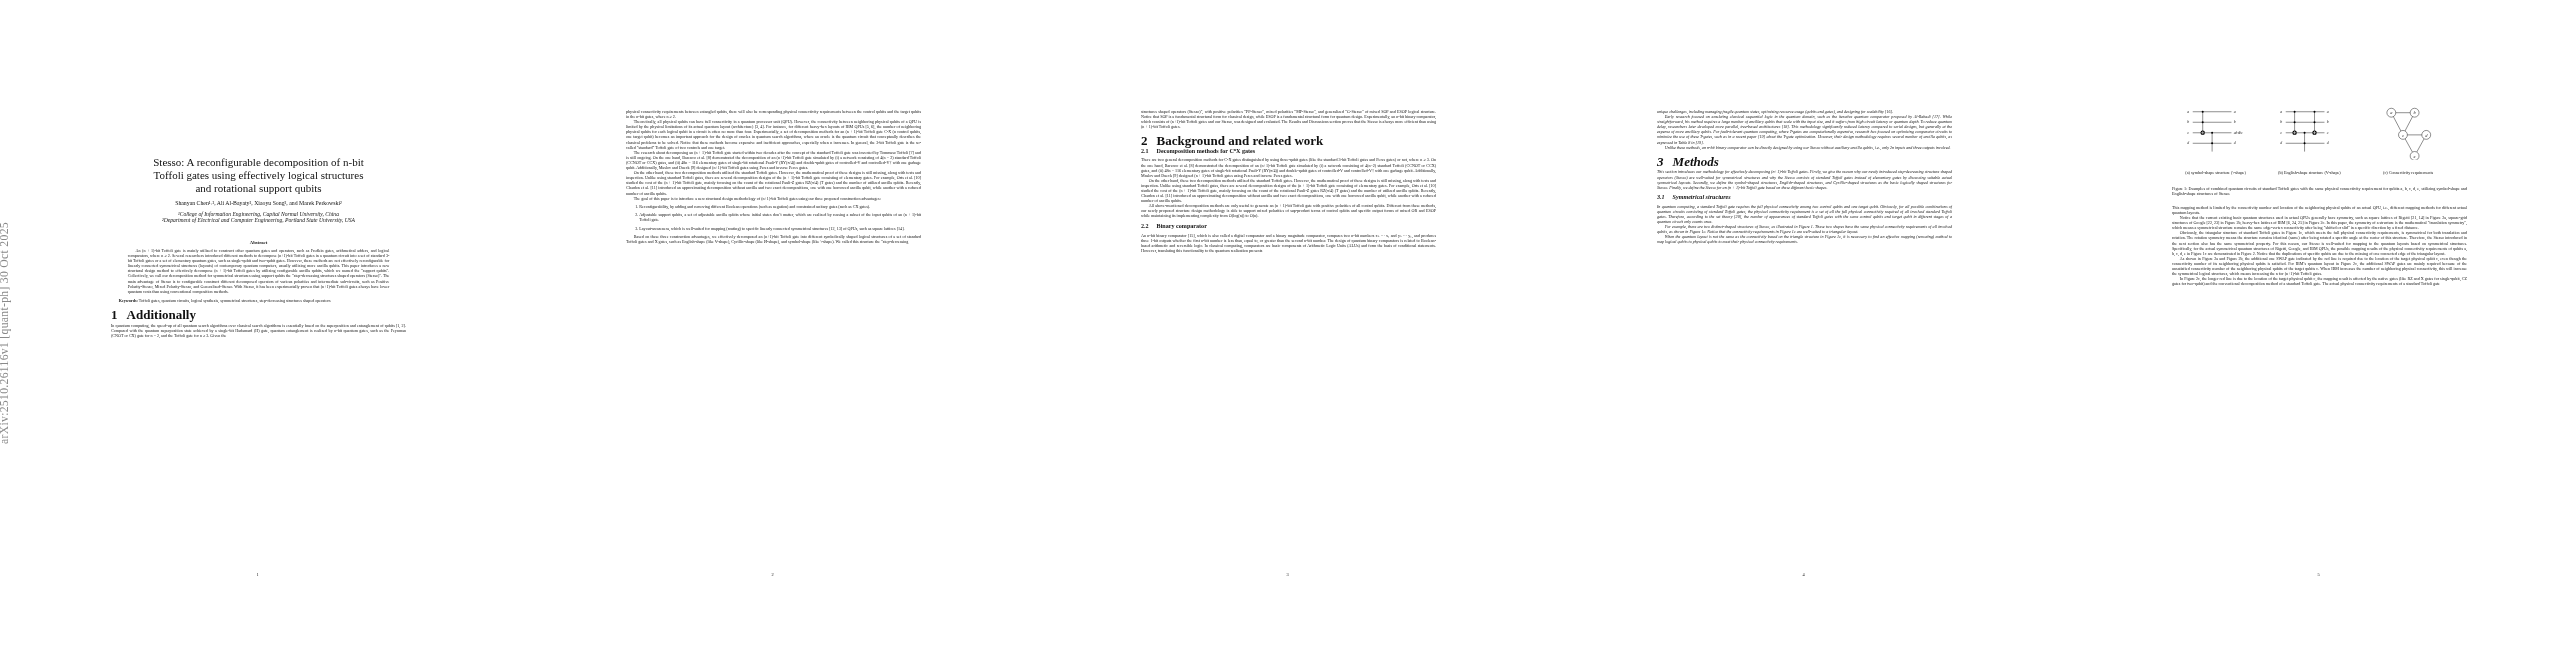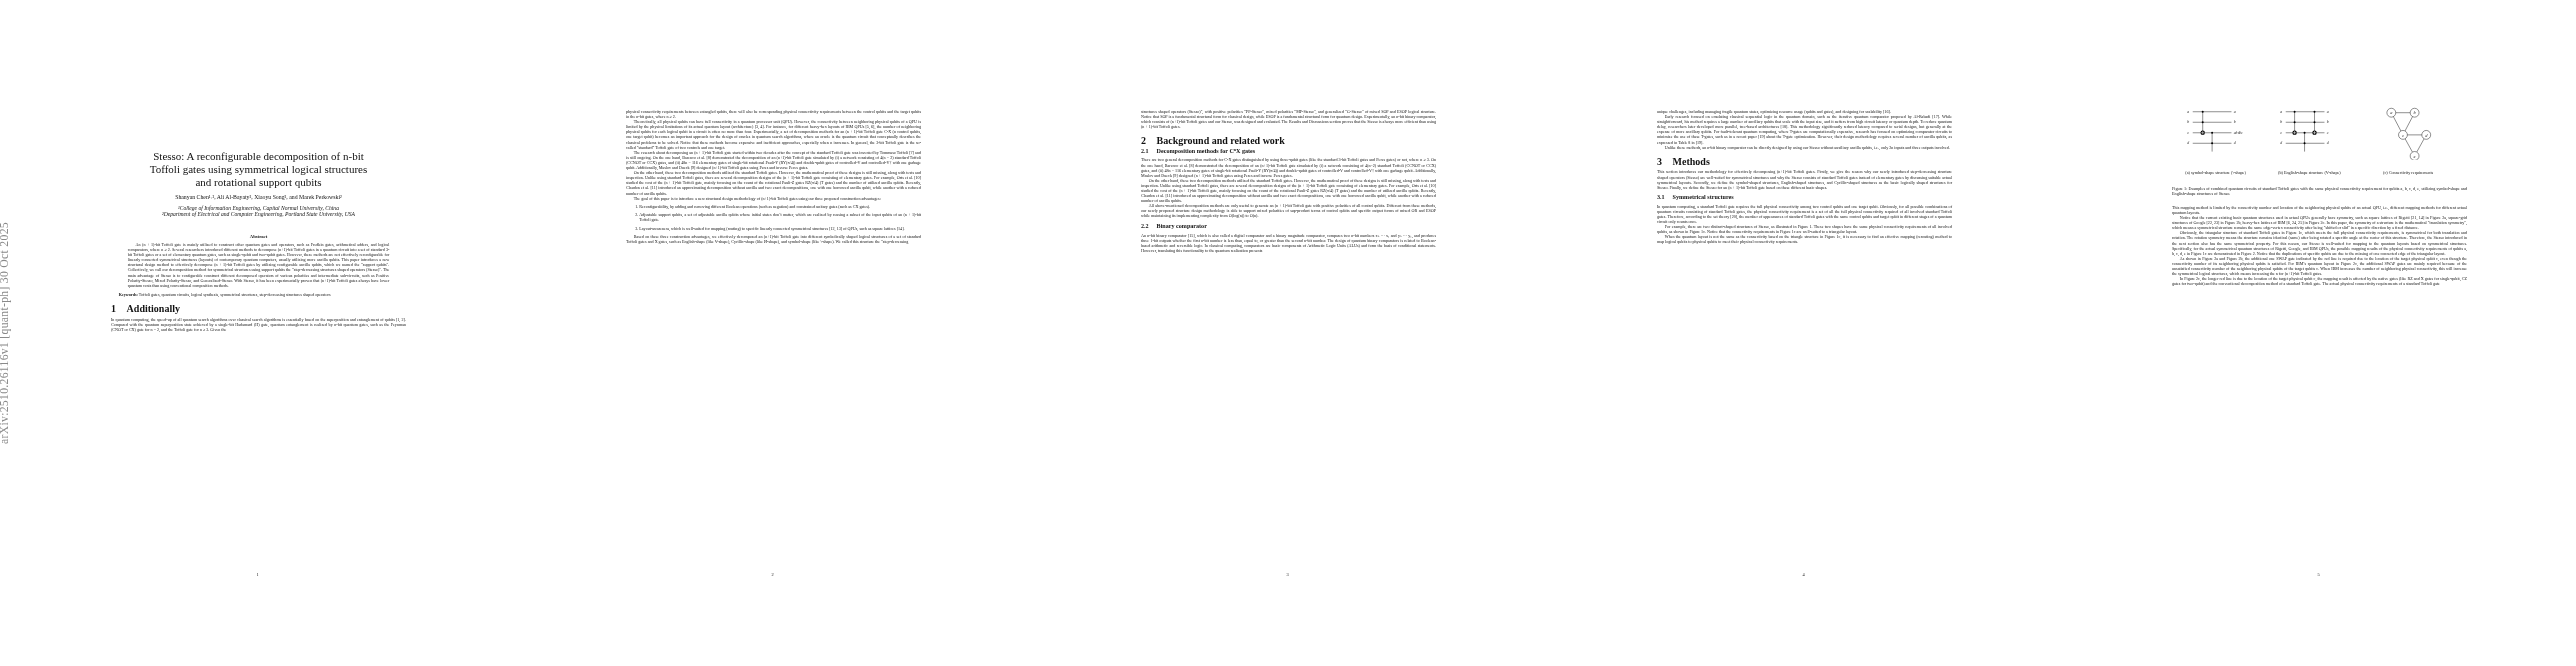--- a/index.html
+++ b/index.html
@@ -5,47 +5,47 @@
   html, body { margin:0; padding:0; background:#ffffff; }
   body { width:2576px; height:667px; position:relative; overflow:hidden;
          font-family:"Liberation Serif","DejaVu Serif",serif; color:#111; }
   .page { position:absolute; top:0; width:515px; height:667px; background:#fff; }
   .col { position:absolute; left:111px; width:295px; font-size:4.1px; line-height:5.1px; text-align:justify; }
   .p { margin:0; text-indent:7.8px; }
   .p.noind { text-indent:0; }
   .pagenum { position:absolute; top:572px; left:0; width:515px; text-align:center; font-size:4.4px; }
   .arxiv { position:absolute; left:-2.2px; top:333px; transform-origin:left top; transform:rotate(-90deg) translate(-50%, 0);
            font-size:11.7px; color:#8a8a8a; white-space:nowrap; letter-spacing:0.3px; }
-  .title { text-align:center; font-size:11px; line-height:12.8px; margin-top:10px; }
+  .title { text-align:center; font-size:11px; line-height:12.8px; margin-top:16px; }
   .authors { text-align:center; font-size:5.8px; margin-top:6.7px; }
   .affil { text-align:center; font-size:5.6px; font-style:italic; line-height:6.7px; margin-top:4.4px; }
   .abs-head { text-align:center; font-weight:bold; font-size:4.7px; margin:15.6px 0 3.3px 0; }
   .abstract { padding:0 16.7px; }
   .kw { margin-top:4.4px; }
   .kw b { font-weight:bold; }
-  h1.sec { font-size:10px; margin:9px 0 5.6px 0; font-weight:bold; }
+  h1.sec { font-size:13px; margin:9px 0 5.6px 0; font-weight:bold; }
   h2.sub { font-size:6.1px; margin:5.6px 0 3.3px 0; font-weight:bold; }
   .num { display:inline-block; width:15.6px; }
   ol.adv { margin:3.3px 0 3.3px 0; padding-left:13.3px; }
   ol.adv li { margin-bottom:3.3px; }
   .fig { position:relative; width:295px; height:61px; margin:0 0 2.2px 0; }
   .subfig { position:absolute; top:0; }
   .subcap { font-size:4.2px; line-height:5px; position:absolute; }
   .figcap { font-size:4.2px; line-height:5.1px; margin:3.3px 0 9px 0; text-align:justify; }
   svg text { font-family:"Liberation Serif", serif; font-style:italic; }
 </style>
 </head>
 <body>
 
 <div class="page" style="left:0px">
   <div class="arxiv">arXiv:2510.26116v1  [quant-ph]  30 Oct 2025</div>
   <div class="col" style="top:140px;">
     <div class="title">
       <div>Stesso: A reconfigurable decomposition of n-bit</div>
-      <div>Toffoli gates using symmetrical logical structures</div>
+      <div>Toffoli gates using effectively logical structures</div>
       <div>and rotational support qubits</div>
     </div>
     <div class="authors">Shanyan Chen¹˒², Ali Al-Bayaty², Xiaoyu Song², and Marek Perkowski²</div>
     <div class="affil">
       <div>¹College of Information Engineering, Capital Normal University, China</div>
       <div>²Department of Electrical and Computer Engineering, Portland State University, USA</div>
     </div>
     <div class="abs-head">Abstract</div>
     <div class="abstract">
       <p class="p">An (n + 1)-bit Toffoli gate is mainly utilized to construct other quantum gates and operators, such as Fredkin gates, arithmetical adders, and logical comparators, where n ≥ 2. Several researchers introduced different methods to decompose (n+1)-bit Toffoli gates in a quantum circuit into a set of standard 3-bit Toffoli gates or a set of elementary quantum gates, such as single-qubit and two-qubit gates. However, these methods are not effectively reconfigurable for linearly connected symmetrical structures (layouts) of contemporary quantum computers, usually utilizing more ancilla qubits. This paper introduces a new structural design method to effectively decompose (n + 1)-bit Toffoli gates by utilizing configurable ancilla qubits, which we named the “support qubits". Collectively, we call our decomposition method for symmetrical structures using support qubits the “step-decreasing structures shaped operators (Stesso)". The main advantage of Stesso is to configurable construct different decomposed operators of various polarities and intermediate sub-circuits, such as Positive Polarity-Stesso, Mixed Polarity-Stesso, and Generalized-Stesso. With Stesso, it has been experimentally proven that (n+1)-bit Toffoli gates always have lower quantum costs than using conventional composition methods.</p>
@@ -82,21 +82,21 @@
     <p class="p noind">There are two general decomposition methods for CⁿX gates distinguished by using three-qubit gates (like the standard 3-bit Toffoli gates and Peres gates) or not, where n ≥ 3. On the one hand, Barenco et al. [8] demonstrated the decomposition of an (n+1)-bit Toffoli gate simulated by (i) a network consisting of 4(n−2) standard Toffoli (CCNOT or CCX) gates, and (ii) 48n − 116 elementary gates of single-bit rotational Pauli-Y (RY(π/4)) and double-qubit gates of controlled-V and controlled-V† with one garbage qubit. Additionally, Maslov and Dueck [9] designed (n + 1)-bit Toffoli gates using Peres and inverse Peres gates.</p>
     <p class="p">On the other hand, these two decomposition methods utilized the standard Toffoli gates. However, the mathematical proof of these designs is still missing, along with texts and inspection. Unlike using standard Toffoli gates, there are several decomposition designs of the (n + 1)-bit Toffoli gate consisting of elementary gates. For example, Orts et al. [10] studied the cost of the (n + 1)-bit Toffoli gate, mainly focusing on the count of the rotational Pauli-Z gates RZ(π/4) (T gates) and the number of utilized ancilla qubits. Recently, Claudon et al. [11] introduced an approximating decomposition without ancilla and two exact decompositions, one with one borrowed ancilla qubit, while another with a reduced number of ancilla qubits.</p>
     <p class="p">All above-mentioned decomposition methods are only useful to generate an (n + 1)-bit Toffoli gate with positive polarities of all control qubits. Different from these methods, our newly proposed structure design methodology is able to support mixed polarities of sup-product terms of control qubits and specific output forms of mixed OR and ESOP while maintaining its implementing complexity from O(log(n)) to O(n).</p>
     <h2 class="sub"><span class="num">2.2</span><span>Binary comparator</span></h2>
     <p class="p noind">An n-bit binary comparator [15], which is also called a digital comparator and a binary magnitude comparator, compares two n-bit numbers xₙ ··· x₁ and yₙ ··· y₁, and produces three 1-bit outputs whether the first n-bit number is less than, equal to, or greater than the second n-bit number. The design of quantum binary comparators is related to Boolean-based arithmetic and reversible logic. In classical computing, comparators are basic components of Arithmetic Logic Units (ALUs) and form the basis of conditional statements. However, translating this functionality to the quantum realization presents</p>
   </div>
   <div class="pagenum">3</div>
 </div>
 
 <div class="page" style="left:1546px">
-  <div class="col" style="top:109px;">
+  <div class="col" style="top:109px;font-style:italic;">
     <p class="p noind">unique challenges, including managing fragile quantum states, optimizing resource usage (qubits and gates), and designing for scalability [16].</p>
     <p class="p">Early research focused on emulating classical sequential logic in the quantum domain, such as the iterative quantum comparator proposed by Al-Rabadi [17]. While straightforward, his method requires a large number of ancillary qubits that scale with the input size, and it suffers from high circuit latency or quantum depth. To reduce quantum delay, researchers later developed more parallel, tree-based architectures [18]. This methodology significantly reduced latency compared to serial designs, but generally at the expense of more ancillary qubits. For fault-tolerant quantum computing, where T-gates are computationally expensive, research has focused on optimizing comparator circuits to minimize the use of these T-gates, such as in a recent paper [19] about the T-gate optimization. However, their design methodology requires several number of ancilla qubits, as expressed in Table 8 in [19].</p>
     <p class="p">Unlike these methods, an n-bit binary comparator can be directly designed by using our Stesso without auxiliary ancilla qubits, i.e., only 2n inputs and three outputs involved.</p>
     <h1 class="sec"><span class="num">3</span><span>Methods</span></h1>
     <p class="p noind">This section introduces our methodology for effectively decomposing (n+1)-bit Toffoli gates. Firstly, we give the reason why our newly introduced step-decreasing structure shaped operators (Stesso) are well-suited for symmetrical structures and why the Stesso consists of standard Toffoli gates instead of elementary gates by discussing suitable actual symmetrical layouts. Secondly, we define the symbol-shaped structures, English-shaped structures, and Cyrillic-shaped structures as the basic logically shaped structures for Stesso. Finally, we define the Stesso for an (n + 1)-bit Toffoli gate based on these different basic shapes.</p>
     <h2 class="sub"><span class="num">3.1</span><span>Symmetrical structures</span></h2>
     <p class="p noind">In quantum computing, a standard Toffoli gate requires the full physical connectivity among two control qubits and one target qubit. Obviously, for all possible combinations of quantum circuits consisting of standard Toffoli gates, the physical connectivity requirement is a set of all the full physical connectivity required of all involved standard Toffoli gates. Therefore, according to the set theory [20], the number of appearances of standard Toffoli gates with the same control qubits and target qubit in different stages of a quantum circuit only counts once.</p>
     <p class="p">For example, there are two distinct-shaped structures of Stesso, as illustrated in Figure 1. These two shapes have the same physical connectivity requirements of all involved qubits, as shown in Figure 1c. Notice that the connectivity requirements in Figure 1c are well-suited to a triangular layout.</p>
     <p class="p">When the quantum layout is not the same as the connectivity based on the triangle structure in Figure 1c, it is necessary to find an effective mapping (rerouting) method to map logical qubits to physical qubits to meet their physical connectivity requirements.</p>
   </div>

